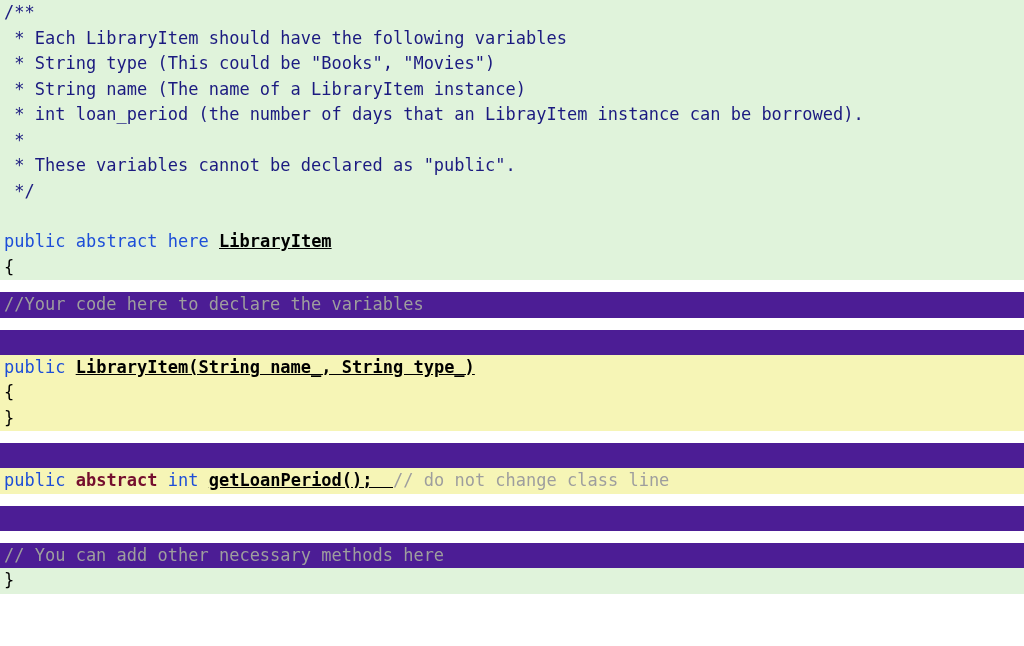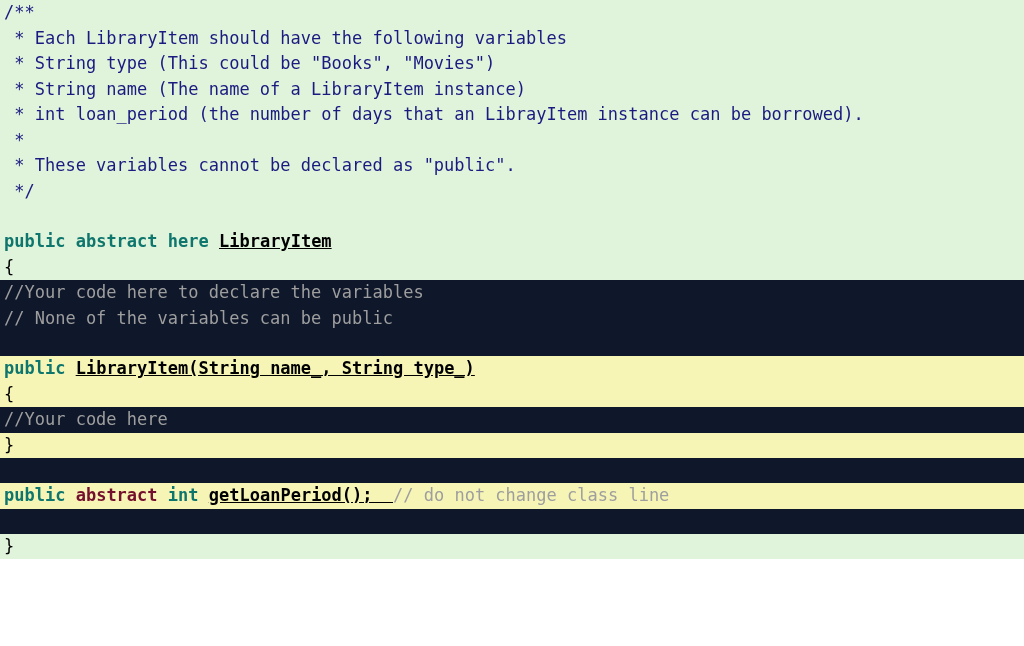--- a/index.html
+++ b/index.html
@@ -11,24 +11,24 @@
       width: 1024px;
       height: 646px;
       overflow: hidden;
     }
     .code-container {
       width: 100%;
       height: 100%;
     }
     .green-bg { background: #E0F3DB; }
     .yellow-bg { background: #F6F5B6; }
-    .white-bg { background: #0f172a; }
+    .white-bg { background: #4c1d95; margin-top: 12px; }
     pre { font-family: inherit; white-space: pre; margin: 0; }
     .c-comment-doc { color: #1B1A80; }
-    .c-keyword { color: #0f766e; font-weight: bold; }
+    .c-keyword { color: #1d4ed8; font-weight: normal; }
     .c-class { font-weight: bold; text-decoration: underline; }
     .c-black { color: #000; }
     .c-gray { color: #9E9E9E; }
     .c-keyword-abs { color: #750F2E; font-weight: bold; }
     .indent1 { padding-left: 36px; }
     .indent2 { padding-left: 72px; }
     .line { min-height: 25px; padding-left: 4px; }
     .blank { height: 25px; }
   </style>
 </head>
@@ -44,32 +44,31 @@
   <pre class="line green-bg"><span class="c-comment-doc"> *</span></pre>
   <pre class="line green-bg"><span class="c-comment-doc"> * These variables cannot be declared as "public".</span></pre>
   <pre class="line green-bg"><span class="c-comment-doc"> */</span></pre>
 
   <div class="blank green-bg"></div>
 
   <pre class="line green-bg"><span class="c-keyword">public</span><span class="c-black"> </span><span class="c-keyword">abstract</span><span class="c-black"> </span><span class="c-keyword">here</span><span class="c-black"> </span><span class="c-class">LibraryItem</span></pre>
   <pre class="line green-bg"><span class="c-black">{</span></pre>
 
   <pre class="line white-bg indent1"><span class="c-gray">//Your code here to declare the variables</span></pre>
-  <pre class="line white-bg indent1"><span class="c-gray">// None of the variables can be public</span></pre>
 
   <div class="blank white-bg indent1"></div>
 
   <pre class="line yellow-bg indent1"><span class="c-keyword">public</span><span class="c-black"> </span><span class="c-class">LibraryItem(String name_, String type_)</span></pre>
   <pre class="line yellow-bg indent1"><span class="c-black">{</span></pre>
 
-  <pre class="line white-bg indent2"><span class="c-gray">//Your code here</span></pre>
 
   <pre class="line yellow-bg indent1"><span class="c-black">}</span></pre>
 
   <div class="blank white-bg indent1"></div>
 
   <pre class="line yellow-bg indent1"><span class="c-keyword">public</span><span class="c-black"> </span><span class="c-keyword-abs">abstract</span><span class="c-black"> </span><span class="c-keyword">int</span><span class="c-black"> </span><span class="c-class">getLoanPeriod();  </span><span class="c-gray">// do not change class line</span></pre>
 
   <div class="blank white-bg indent1"></div>
 
+  <pre class="line white-bg indent1"><span class="c-gray">// You can add other necessary methods here</span></pre>
 
   <pre class="line green-bg"><span class="c-black">}</span></pre>
 </div>
 
 </body></html>

